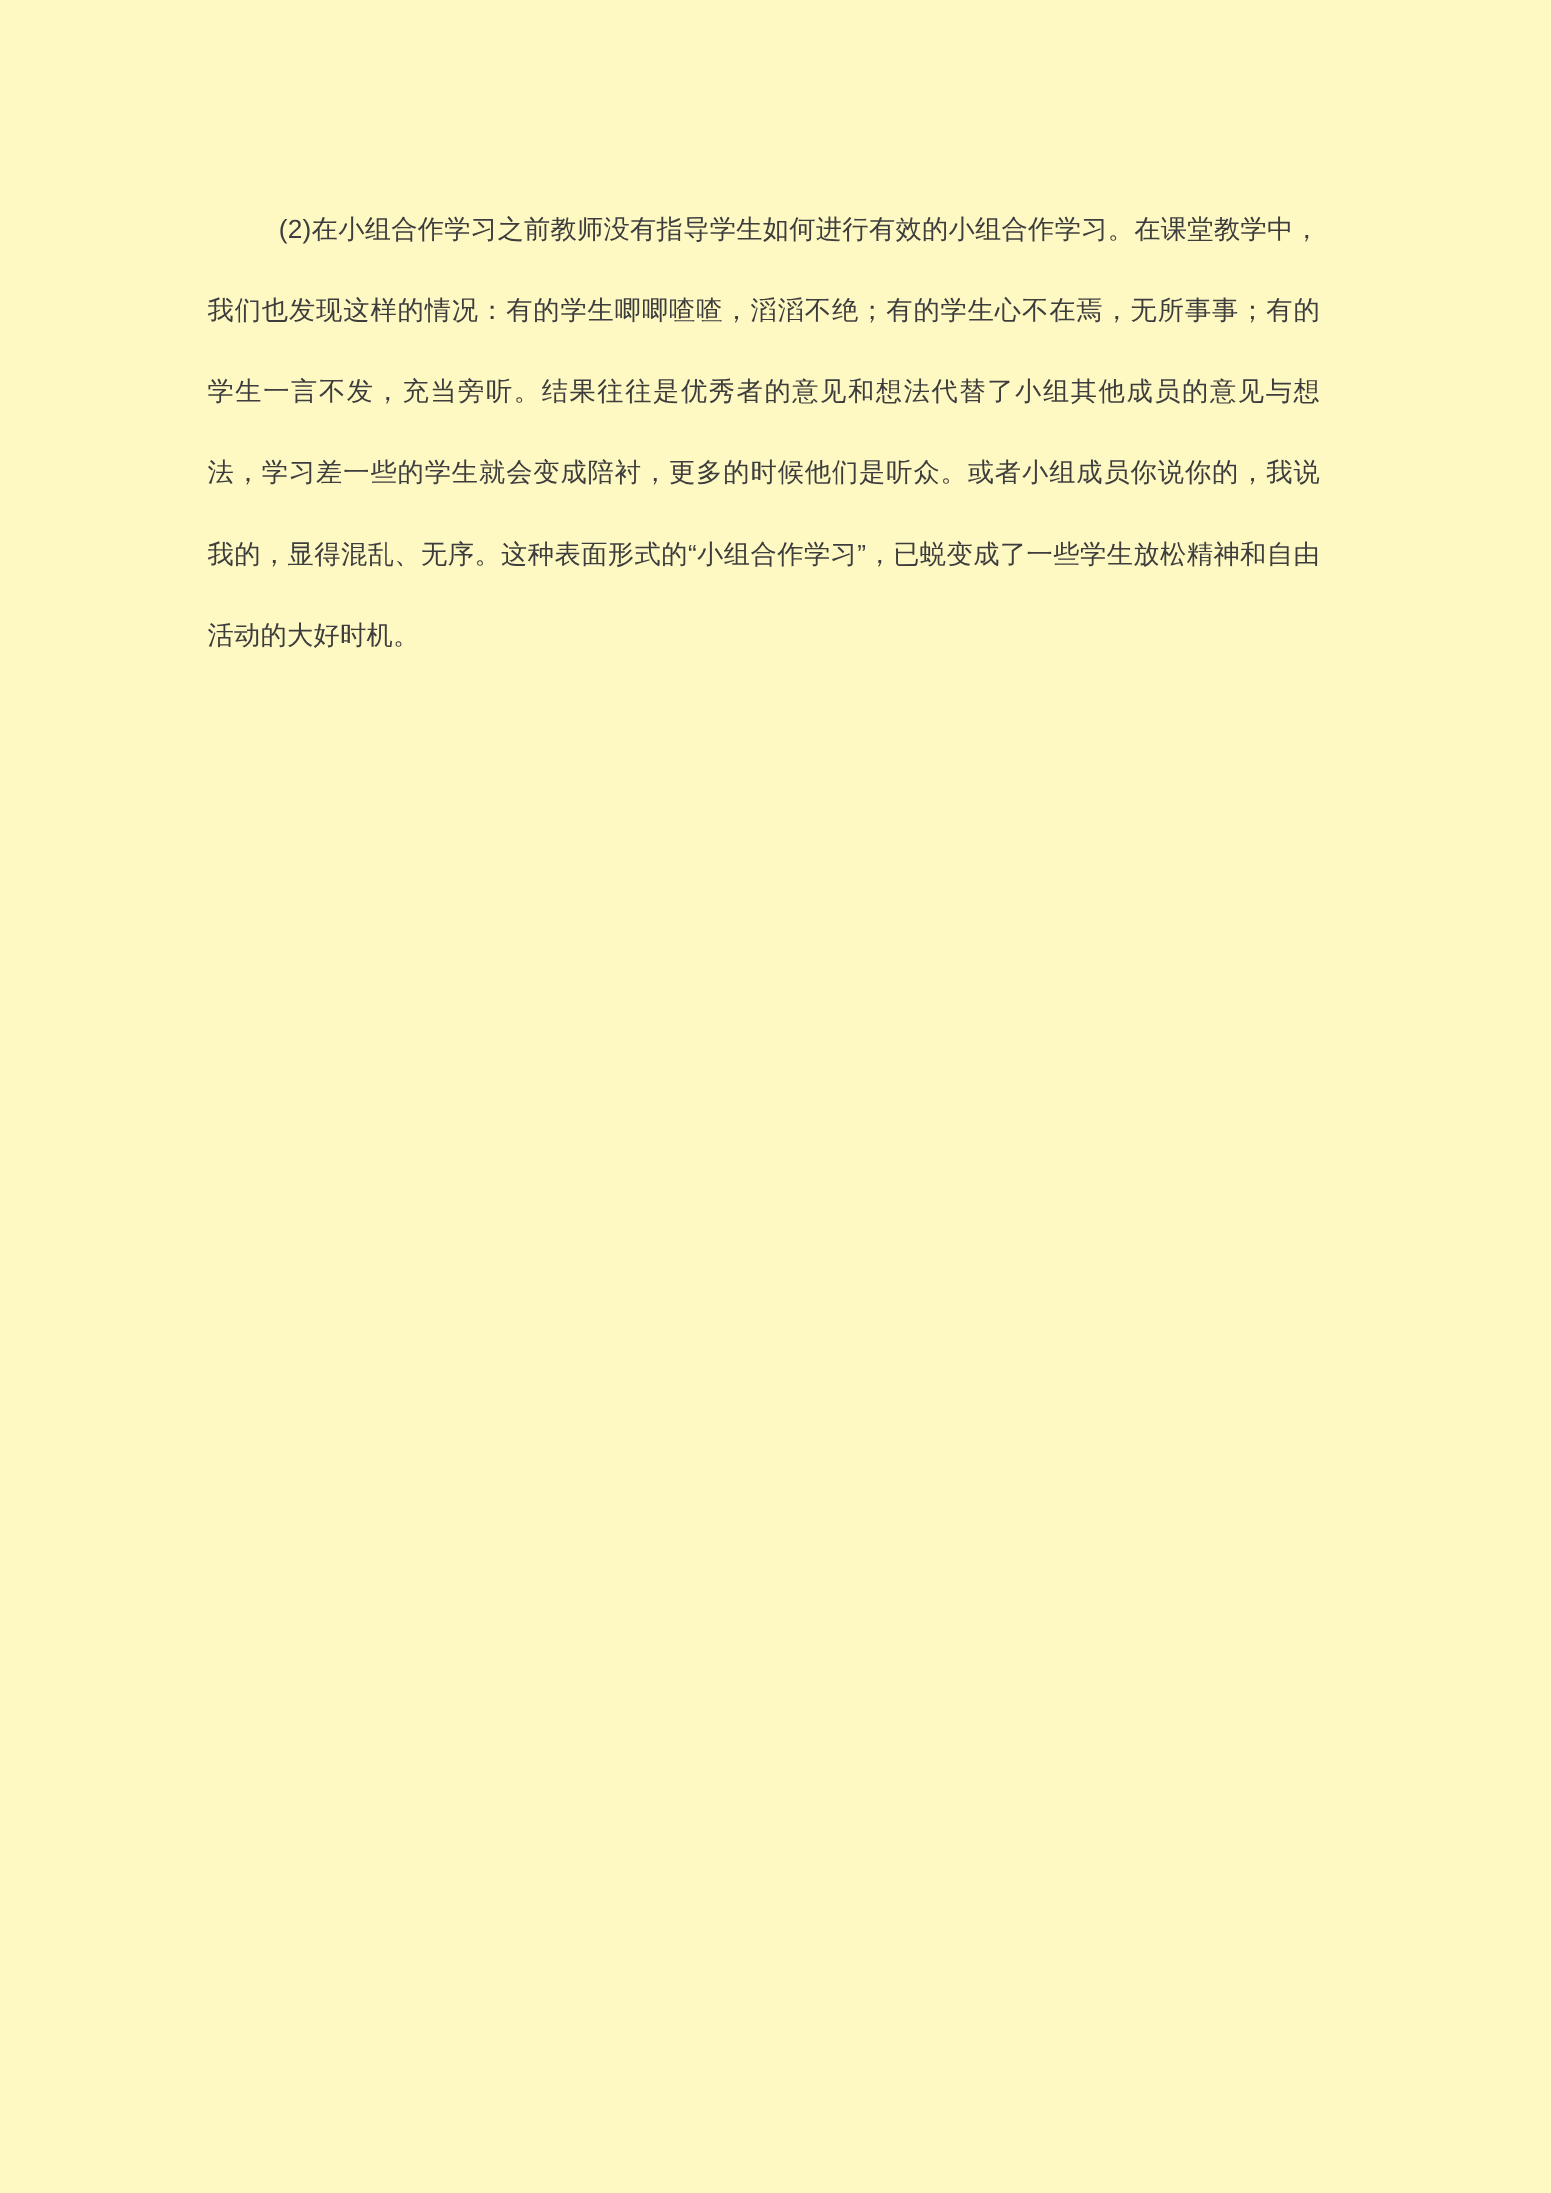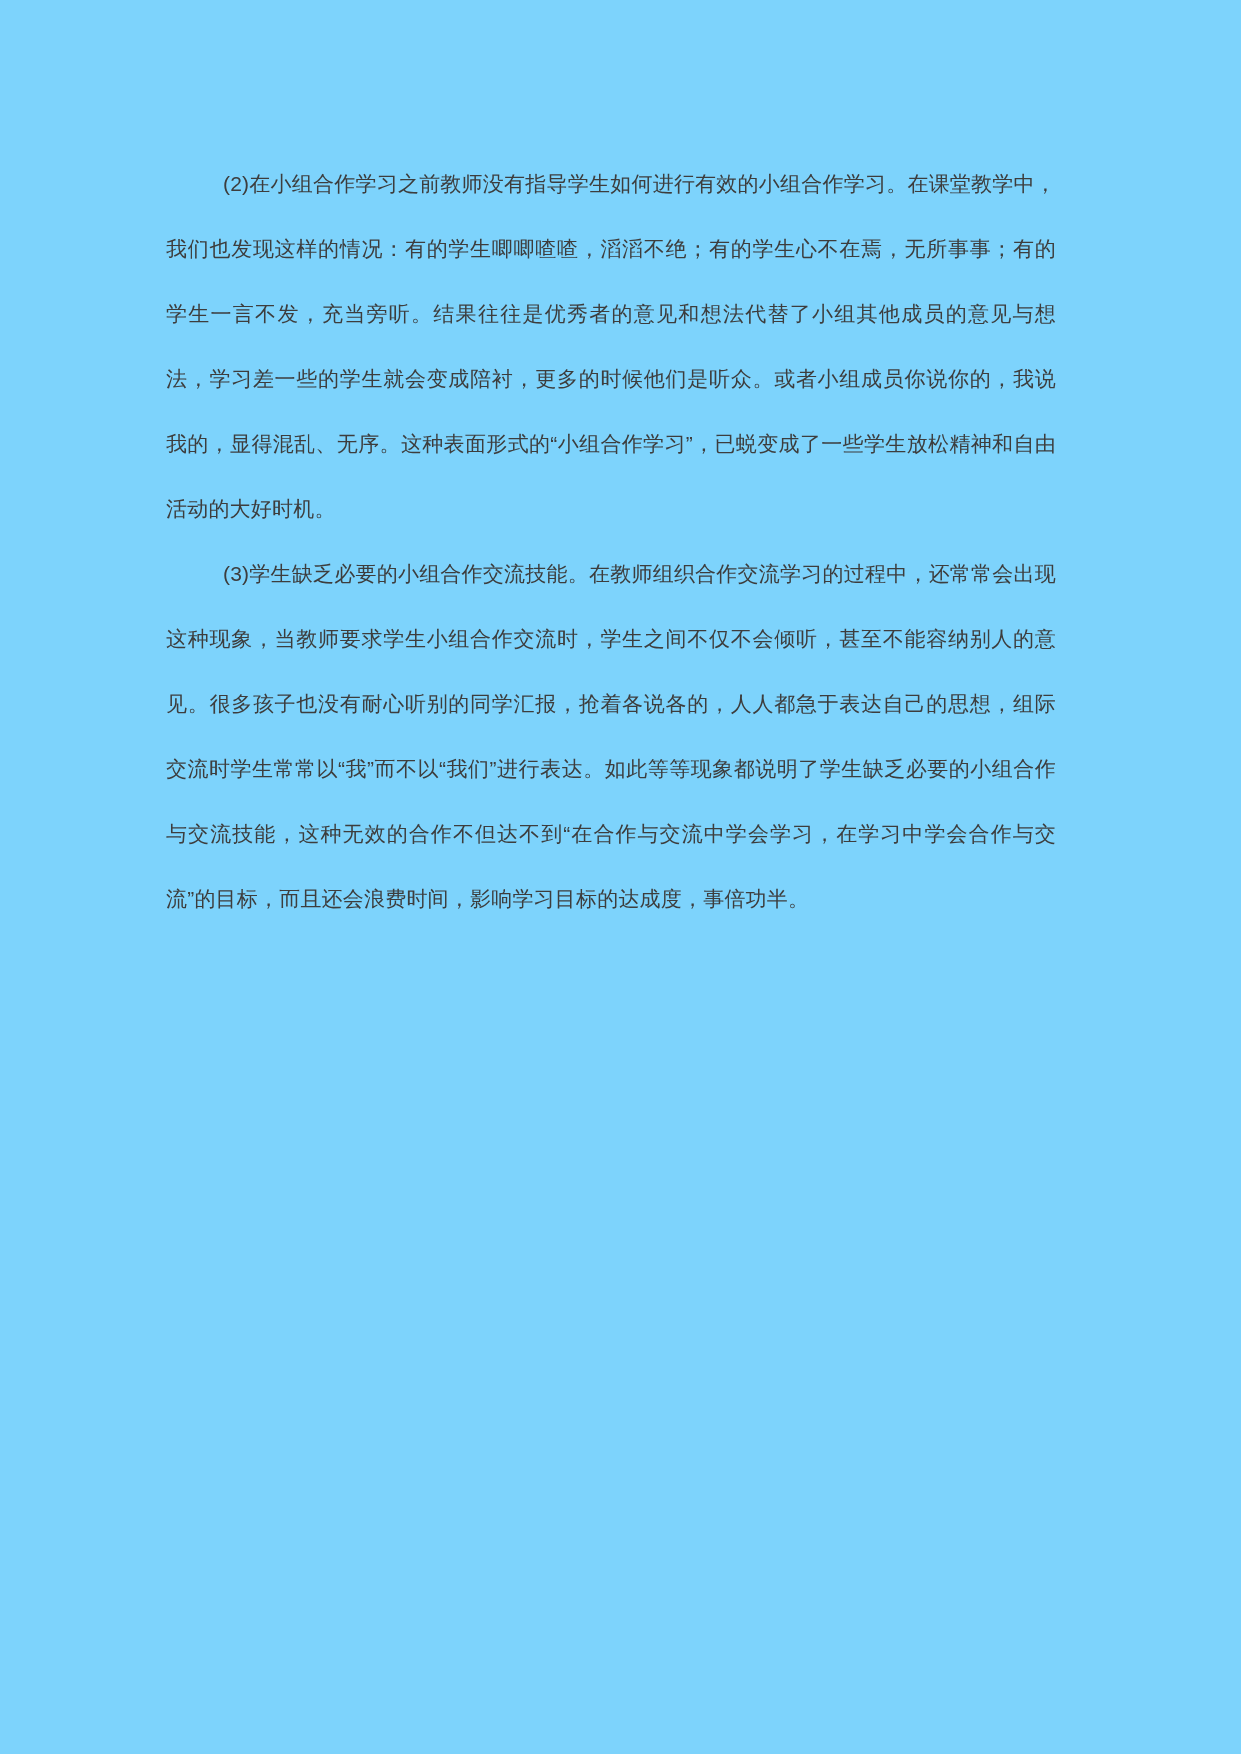--- a/index.html
+++ b/index.html
@@ -11,21 +11,21 @@
     width: 1241px;
     height: 1754px;
     overflow: hidden;
     font-family: "Liberation Sans", "DejaVu Sans", sans-serif;
   }
   .doc-page {
     box-sizing: border-box;
     width: 1241px;
     height: 1754px;
     padding: 151px 185px 0 166px;
-    background: #7dd3fc;
+    background: #fef9c3;
   }
   .doc-body {
     width: 890px;
     color: #3d3d3d;
     font-size: 21px;
     line-height: 65px;
     text-align: justify;
     letter-spacing: 0.2px;
   }
   .doc-body p {
@@ -33,15 +33,14 @@
     padding: 0;
     text-indent: 57px;
   }
 </style>
 </head>
 <body>
 
 <div class="doc-page">
   <div class="doc-body">
     <p>(2)在小组合作学习之前教师没有指导学生如何进行有效的小组合作学习。在课堂教学中，我们也发现这样的情况：有的学生唧唧喳喳，滔滔不绝；有的学生心不在焉，无所事事；有的学生一言不发，充当旁听。结果往往是优秀者的意见和想法代替了小组其他成员的意见与想法，学习差一些的学生就会变成陪衬，更多的时候他们是听众。或者小组成员你说你的，我说我的，显得混乱、无序。这种表面形式的“小组合作学习”，已蜕变成了一些学生放松精神和自由活动的大好时机。</p>
-    <p>(3)学生缺乏必要的小组合作交流技能。在教师组织合作交流学习的过程中，还常常会出现这种现象，当教师要求学生小组合作交流时，学生之间不仅不会倾听，甚至不能容纳别人的意见。很多孩子也没有耐心听别的同学汇报，抢着各说各的，人人都急于表达自己的思想，组际交流时学生常常以“我”而不以“我们”进行表达。如此等等现象都说明了学生缺乏必要的小组合作与交流技能，这种无效的合作不但达不到“在合作与交流中学会学习，在学习中学会合作与交流”的目标，而且还会浪费时间，影响学习目标的达成度，事倍功半。</p>
   </div>
 </div>
 
 </body></html>

